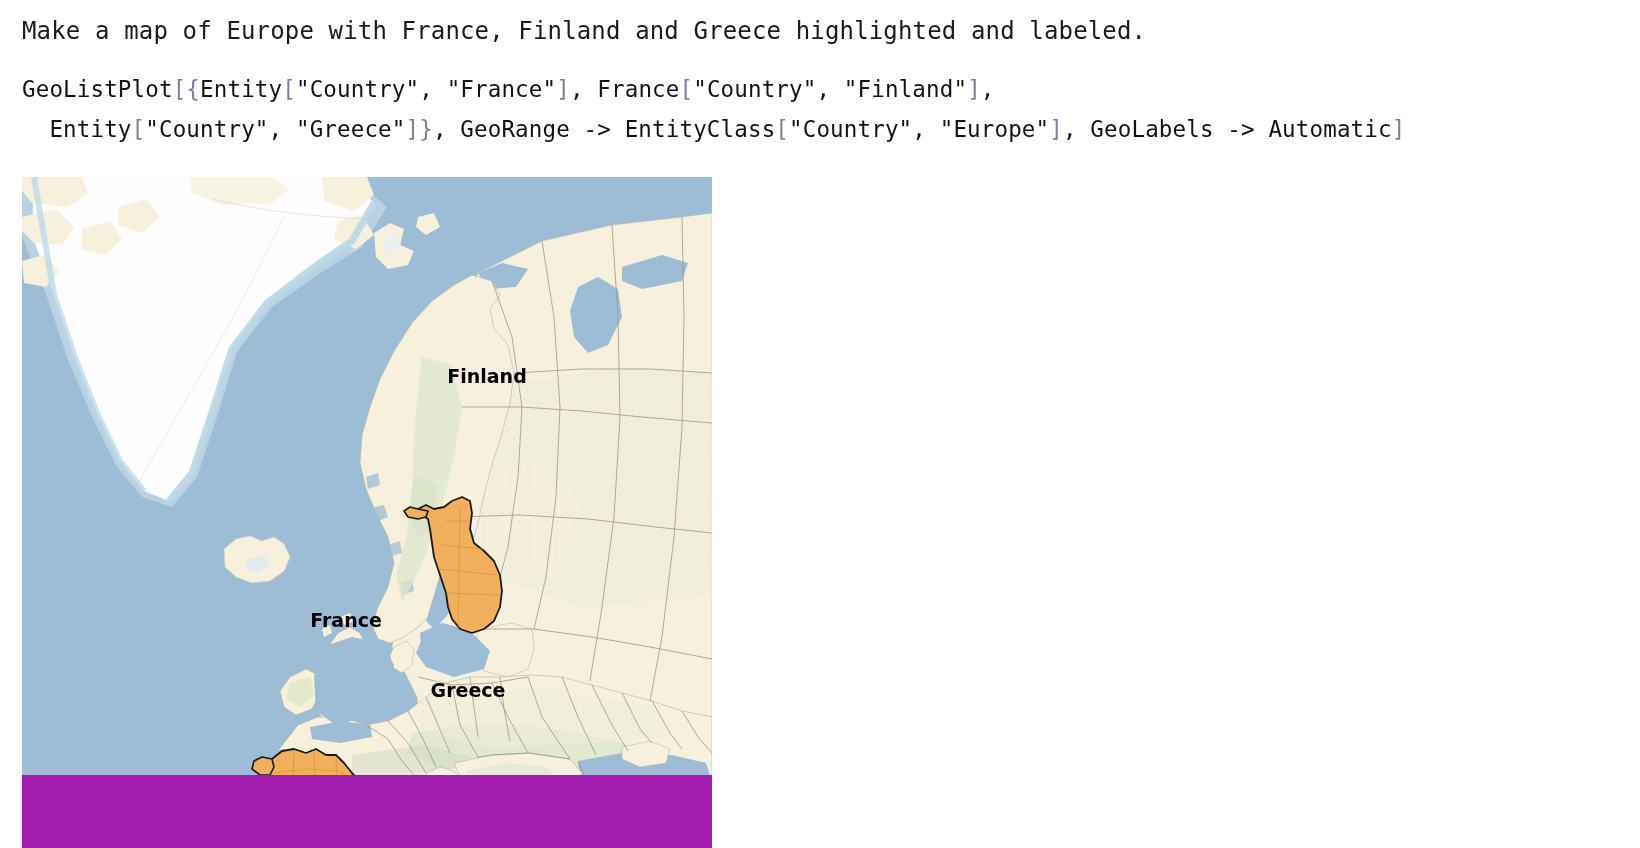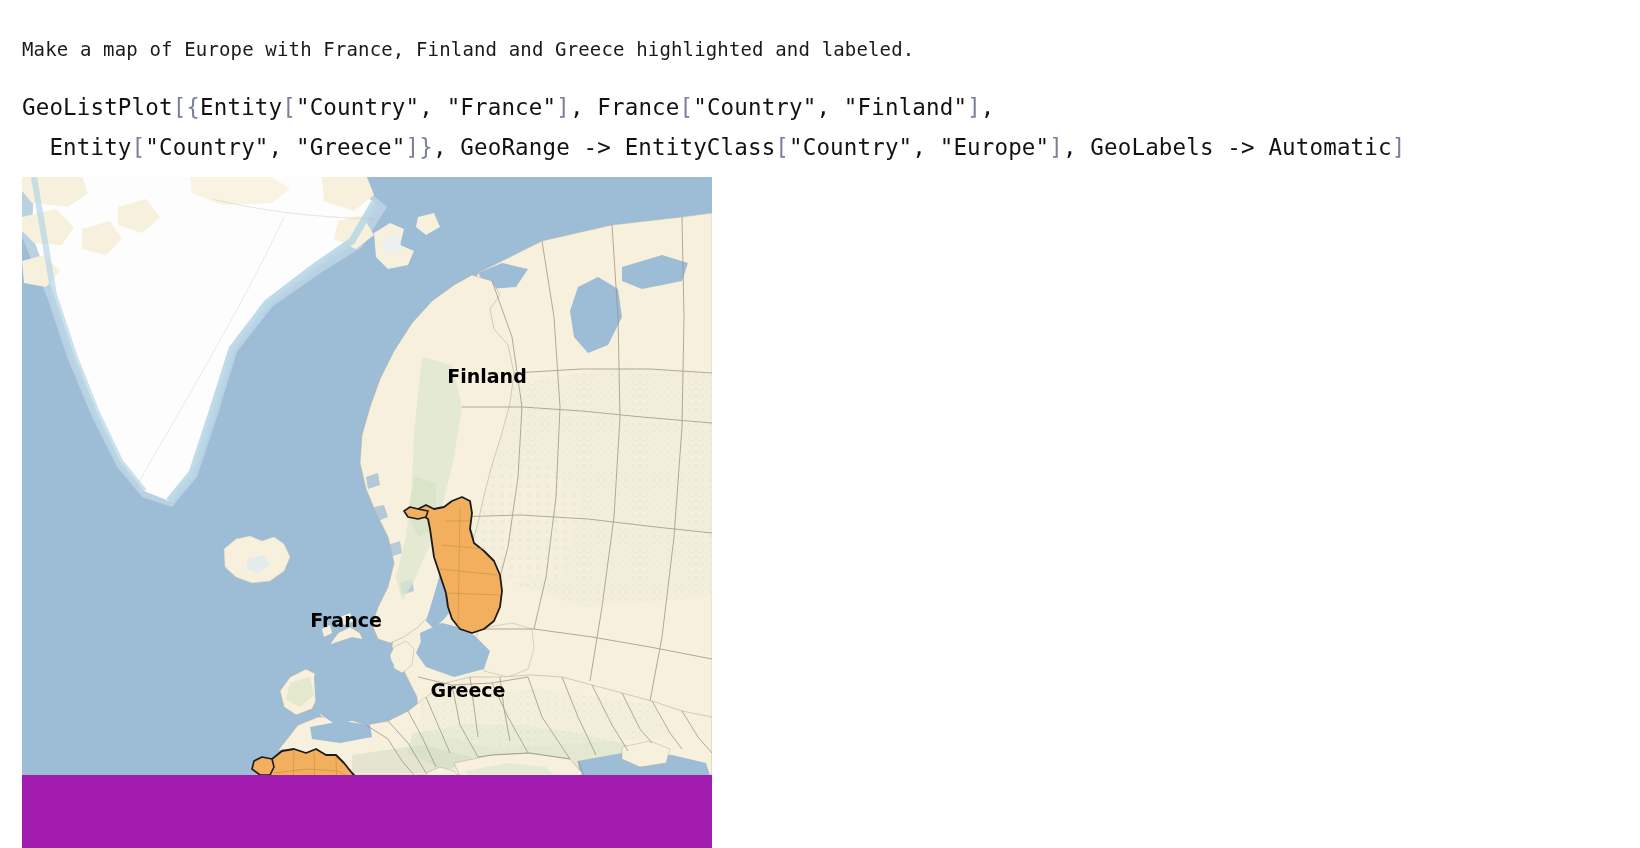--- a/index.html
+++ b/index.html
@@ -17,26 +17,26 @@
 
   
   #text-block {
     position: absolute;
     left: 22px;
     top: 0px;
     width: 1600px;
   }
   .prompt-line {
     font-family: "DejaVu Sans Mono", "Liberation Mono", monospace;
-    font-size: 19px;
+    font-size: 24px;
     line-height: 41px;
     color: #1a1a1a;
     white-space: pre;
     letter-spacing: 0.15px;
-    margin-top: 29px;
+    margin-top: 11px;
   }
   .code-block {
     margin-top: 17px;
   }
   .code-line {
     font-family: "DejaVu Sans Mono", "Liberation Mono", monospace;
     font-size: 22.5px;
     line-height: 40px;
     color: #121212;
     white-space: pre;

